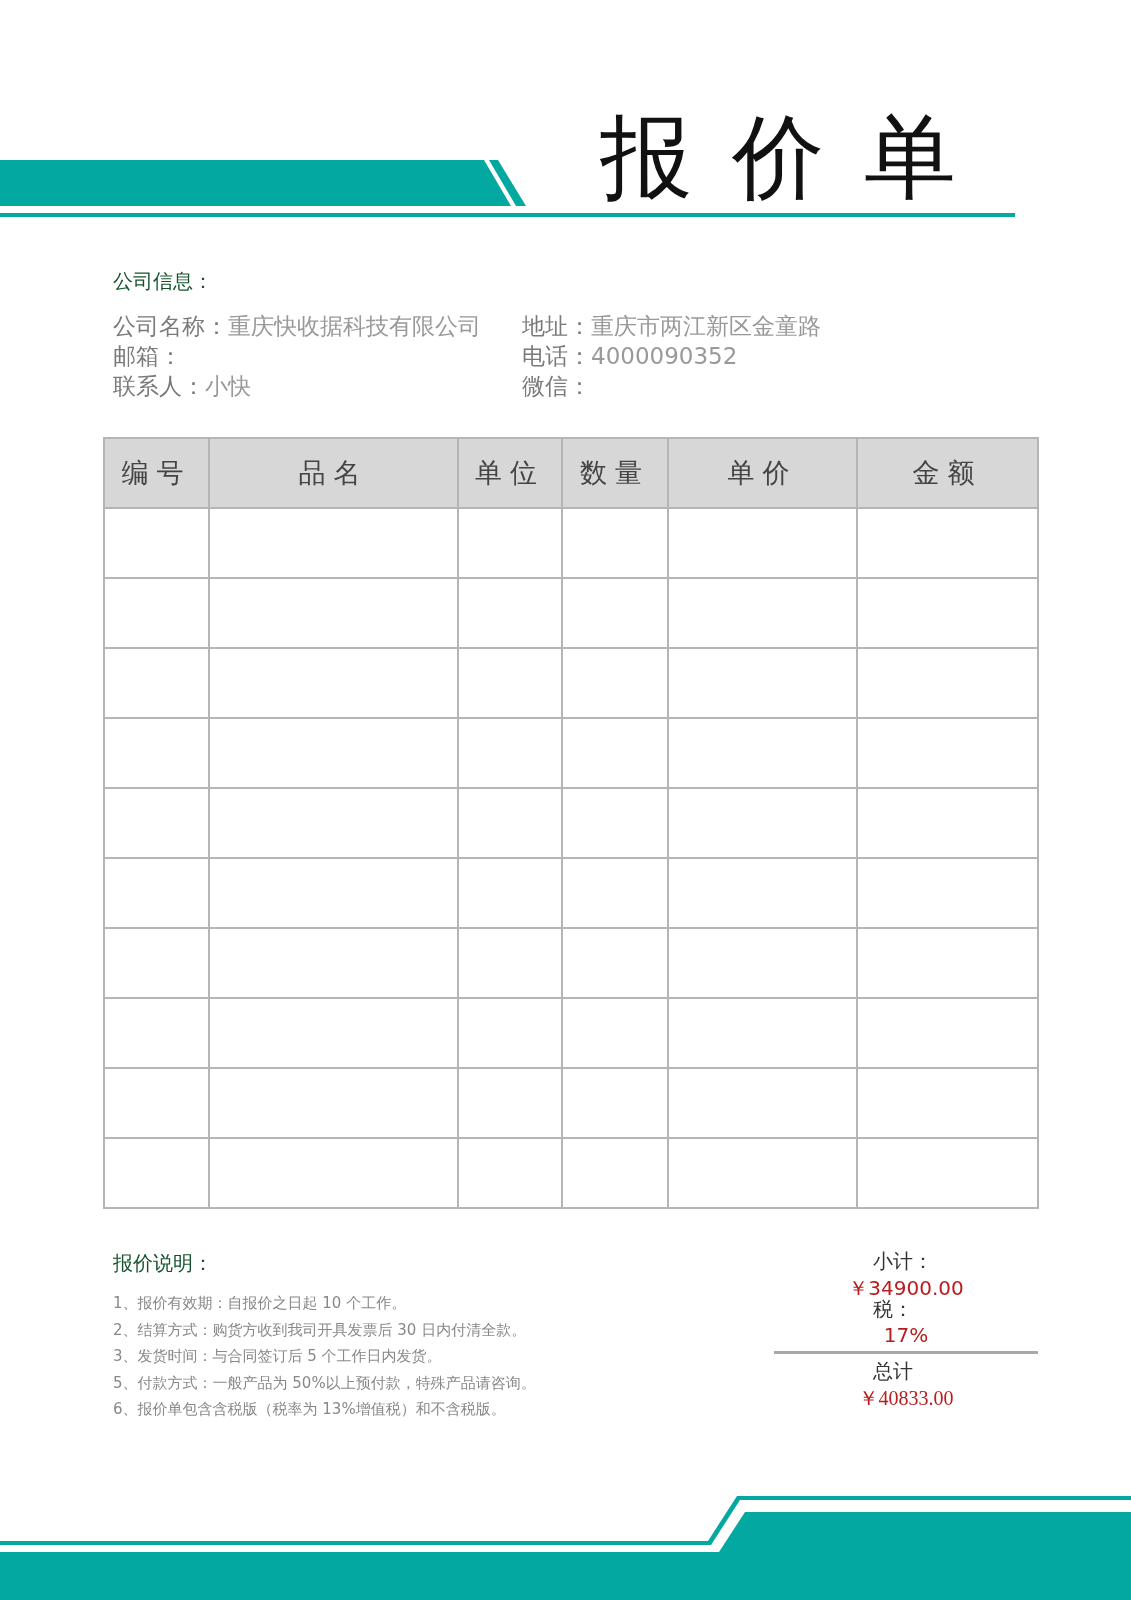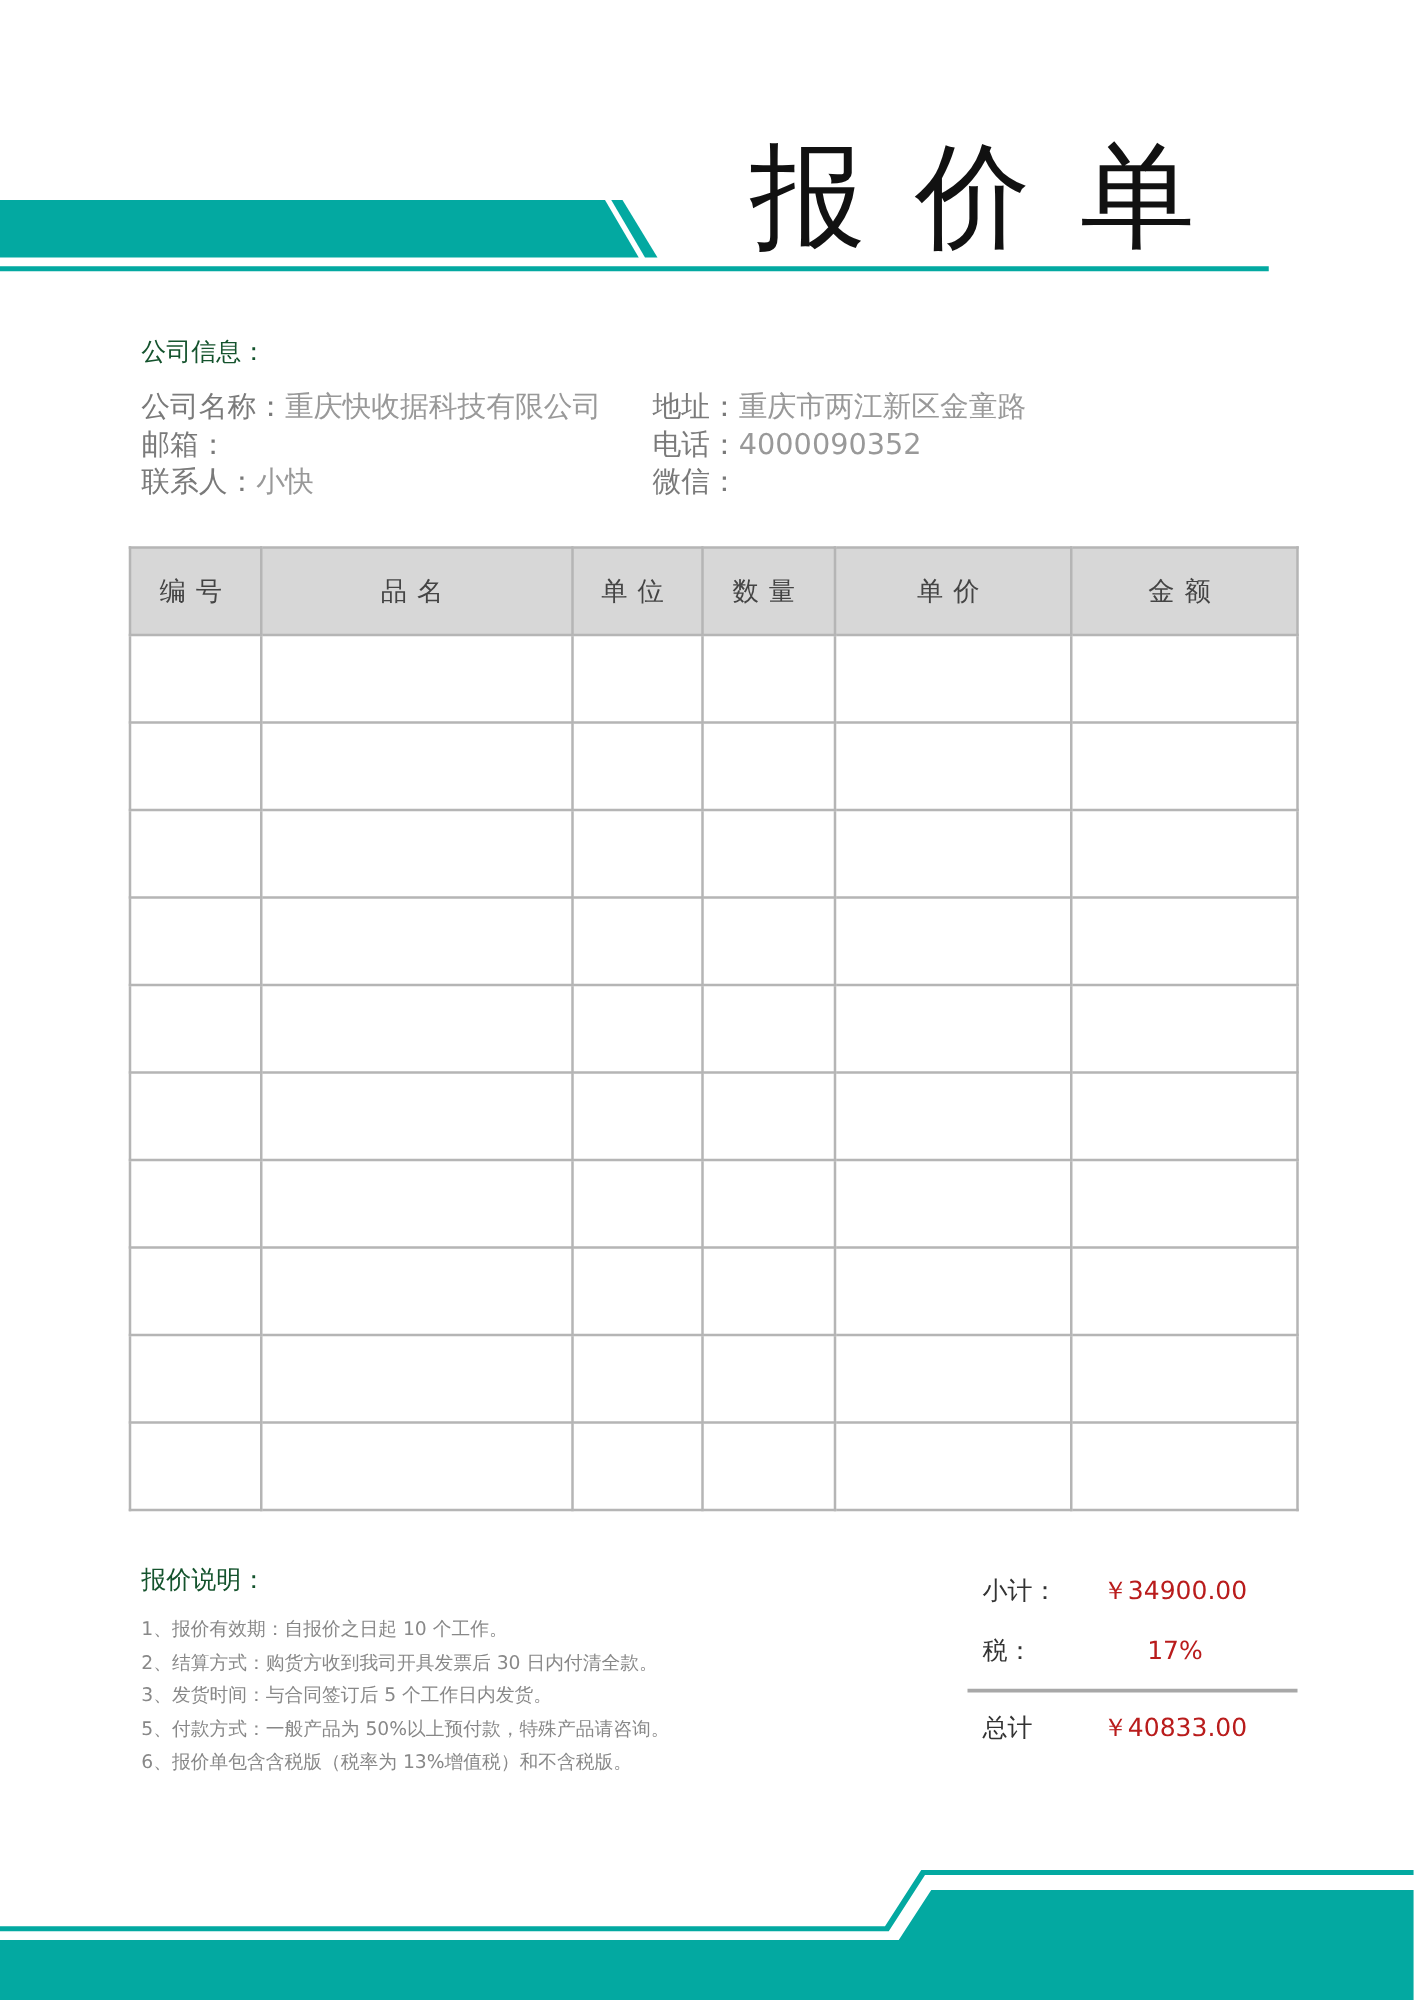--- a/index.html
+++ b/index.html
@@ -22,33 +22,33 @@
   .info .val { color:#999; }
 
   table.quote {
     position:absolute; left:103px; top:437px; width:934px;
     border-collapse:collapse; table-layout:fixed;
   }
   table.quote th, table.quote td {
     border:2px solid #b5b5b5; height:70px;
   }
   table.quote th {
-    background:#d7d7d7; font-size:21px; font-weight:normal; color:#444;
+    background:#d7d7d7; font-size:27px; font-weight:normal; color:#444;
     letter-spacing:8px; text-align:center; height:70px;
   }
 
   .notes { position:absolute; left:113px; top:1290px; font-size:15px; color:#888; line-height:26.5px; }
   .notes div { white-space:nowrap; }
 
   .totals { position:absolute; left:774px; top:1248px; width:264px; font-size:20px; color:#222; }
-  .totals .row { display:flex; height:48px; align-items:center; }
+  .totals .row { display:flex; height:48px; align-items:center;flex-direction:column; }
   .totals .lbl { width:90px; padding-left:12px; color:#333; }
   .totals .val { width:152px; text-align:center; color:#b91c1c; }
   .totals .divider { height:3px; background:#a8a8a8; margin:7px 0 0 0; }
-  .totals .row.total { margin-top:4px; }
+  .totals .row.total { margin-top:4px;font-family:Liberation Serif, serif; }
 </style>
 </head>
 <body>
 
 <svg class="deco" viewBox="0 0 1131 1600" xmlns="http://www.w3.org/2000/svg">
 
   <polygon points="0,160 484,160 511,206 0,206" fill="#03a9a1"></polygon>
   <polygon points="489,160 498,160 526,206 516,206" fill="#03a9a1"></polygon>
   <rect x="0" y="213" width="1015" height="4" fill="#03a9a1"></rect>
 

